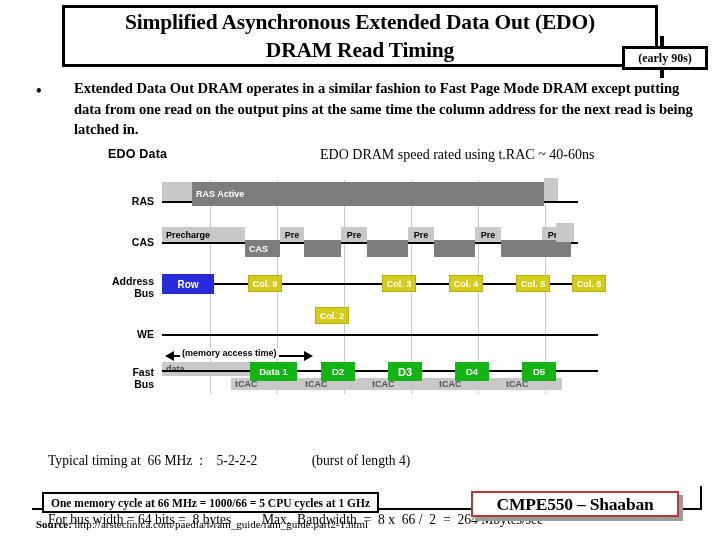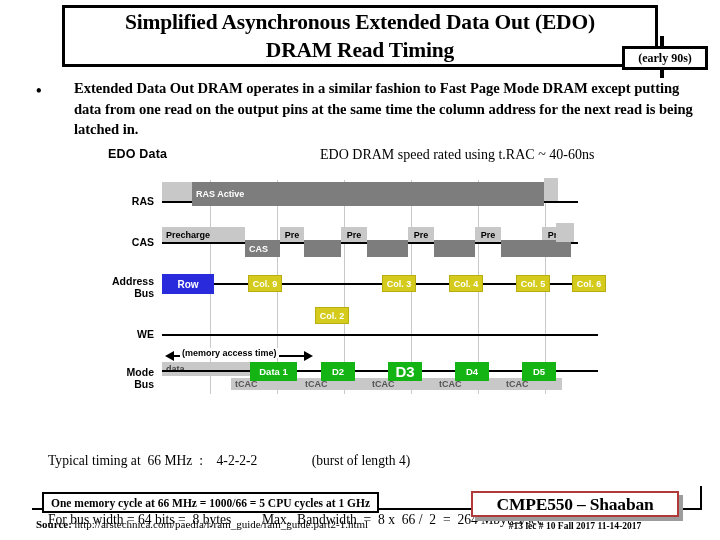--- a/index.html
+++ b/index.html
@@ -349,21 +349,21 @@
       <span>CAS</span>
     </div>
     <div class="sig-label" style="top:97px">
       <span>Address</span><br>
       <span>Bus</span>
     </div>
     <div class="sig-label" style="top:150px">
       <span>WE</span>
     </div>
     <div class="sig-label" style="top:188px">
-      <span>Mode</span><br>
+      <span>Fast</span><br>
       <span>Bus</span>
     </div>
 
     <div class="baseline" style="top:23px; width:416px"></div>
     <div class="blk hi" style="left:62px; top:4px;  width:30px; height:19px;">
       <span></span>
     </div>
     <div class="blk lo pad-l" style="left:92px; top:4px;  width:352px; height:24px;">
       <span>RAS Active</span>
     </div>
@@ -451,44 +451,43 @@
       <span>tCAC</span>
     </div>
 
     <div class="baseline" style="top:192px; width:436px"></div>
     <div class="blk data-blk" style="left:150px; top:184px; width:47px; height:19px; font-size:9.5px;">
       <span>Data 1</span>
     </div>
     <div class="blk data-blk" style="left:221px; top:184px; width:34px; height:19px; font-size:9.5px;">
       <span>D2</span>
     </div>
-    <div class="blk data-blk" style="left:288px; top:184px; width:34px; height:19px; font-size:15px;">
+    <div class="blk data-blk" style="left:288px; top:184px; width:34px; height:19px; font-size:11px;">
       <span>D3</span>
     </div>
     <div class="blk data-blk" style="left:355px; top:184px; width:34px; height:19px; font-size:9.5px;">
       <span>D4</span>
     </div>
     <div class="blk data-blk" style="left:422px; top:184px; width:34px; height:19px; font-size:9.5px;">
       <span>D5</span>
     </div>
   </div>
 
   <div id="notes">
-    <div>Typical timing at  66 MHz  :    4-2-2-2                (burst of length 4)</div>
+    <div>Typical timing at  66 MHz  :    5-2-2-2                (burst of length 4)</div>
     <div>For bus width = 64 bits =  8 bytes         Max.  Bandwidth  =  8 x  66 /  2  =  264 Mbytes/sec</div>
     
     
   </div>
 
   <div id="footer-rule"></div>
   <div id="mem-cycle-box">One memory cycle at 66 MHz =  1000/66 = 5 CPU cycles at 1 GHz</div>
   <div id="footer-right-stub"></div>
 
   <div id="source-line">
     <b>Source:</b>
     <span>http://arstechnica.com/paedia/r/ram_guide/ram_guide.part2-1.html</span>
   </div>
 
   <div id="cmpe-shadow"></div>
   <div id="cmpe-box">CMPE550 – Shaaban</div>
-  <div id="cmpe-caption">#13  lec # 10   Fall 2017   11-14-2017</div>
 
 </div>
 
 </body></html>

